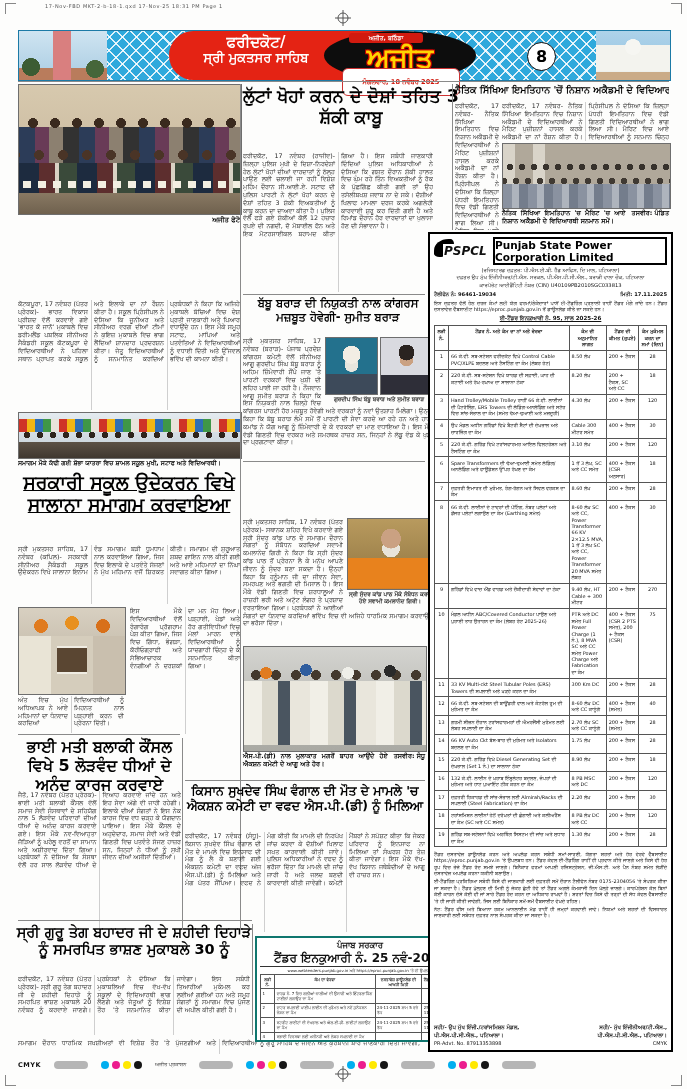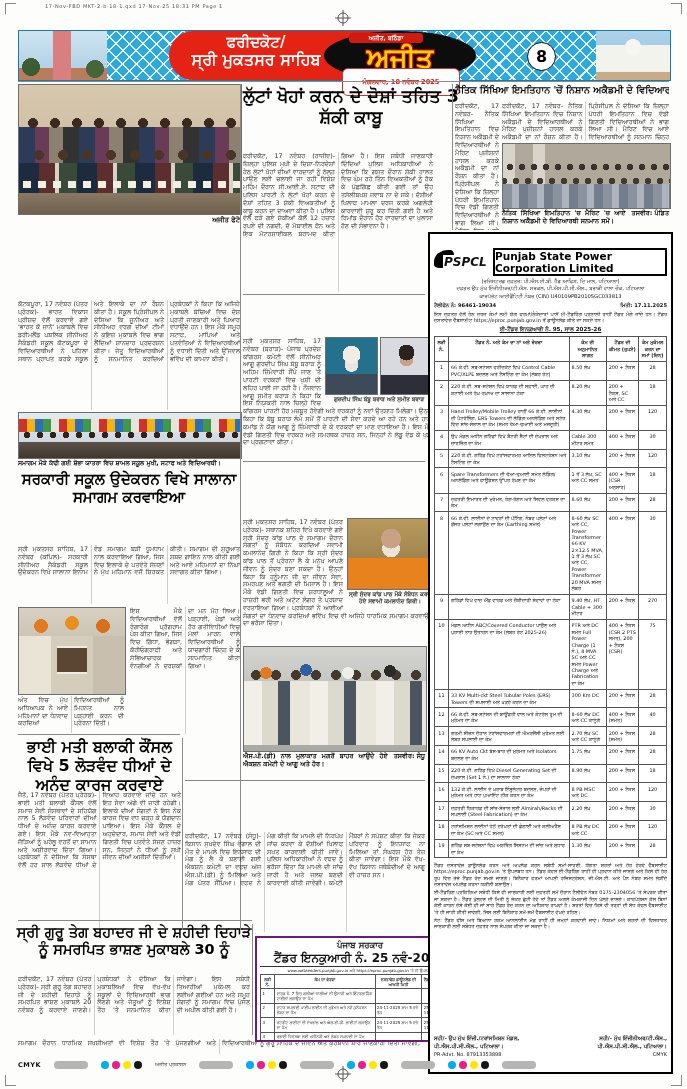--- a/index.html
+++ b/index.html
@@ -20,21 +20,21 @@
   .mast{background:#2fa9dc;border:1px solid #1c7aa6;
     background-image:
       repeating-linear-gradient(45deg, transparent 0 8px, rgba(255,255,255,.85) 8px 9.5px),
       repeating-linear-gradient(-45deg, transparent 0 8px, rgba(255,255,255,.85) 8px 9.5px); text-decoration: underline;}
   .mast-img{position:absolute;top:0;height:100%;border:0;}
   .mast-red{position:absolute;left:150px;top:0;width:230px;height:100%;background:#e42314;
             border-radius:26px 0 0 26px;}
   .mast-region{position:absolute;left:162px;top:3px;width:150px;color:#fff;font-weight:bold;
                text-align:center;line-height:1.15;}
   .mast-region .l1{font-size:15px;display:block;}
-  .mast-region .l2{font-size:16px;display:block;}
+  .mast-region .l2{font-size:13px;display:block;}
   .mast-oval{position:absolute;left:305px;top:0;width:152px;height:100%;background:#0d0d0d;
              border-radius:50%;}
   .mast-edition{position:absolute;left:330px;top:2px;width:74px;background:#d11a0f;color:#fff;
                 font-size:6px;font-weight:bold;text-align:center;border-radius:3px;padding:1px 0;}
   .mast-title{position:absolute;left:318px;top:11px;width:126px;text-align:center;
               font-size:27px;font-weight:bold;color:#ffd400;
               text-shadow:1px 1px 0 #c00,-1px -1px 0 #c00,1px -1px 0 #c00,-1px 1px 0 #c00;}
   .mast-date{position:absolute;left:323px;top:37px;width:116px;background:#fff;color:#d01409;
              font-size:6.6px;font-weight:bold;text-align:center;border-radius:6px;padding:9px 0;
              border:1px solid #c33;}
@@ -122,21 +122,21 @@
      radial-gradient(circle 8px at 50% 16px, #f6f6f2 98%, transparent),
      linear-gradient(#f3f3ee 0 100%),
      linear-gradient(#caab88 0 100%),
      linear-gradient(#aed3ea, #8dbede);
     background-size:100% 100%,100% 55%,100% 8px,100% 100%;
     background-position:0 0,0 62%,0 100%,0 0;background-repeat:no-repeat;}
   
   .float-right-box{float:right;margin:0 0 2px 4px;}
   .mini-cap{font-size:5.6px;font-weight:bold;text-align:center;line-height:1.25;margin-top:1px;}
   
-  .ad{border:2px solid #000;padding:14px 4px;display:flex;flex-direction:column;background:#fff;}
+  .ad{border:2px solid #000;padding:3px 4px;display:flex;flex-direction:column;background:#fff;}
   .ad-logohead{display:flex;align-items:stretch;gap:3px;margin-bottom:2px;}
   .ad-logo{width:56px;position:relative;display:flex;align-items:center;}
   .ad-logo .swoosh{position:absolute;left:0;top:2px;width:20px;height:18px;background:#000;
       border-radius:80% 20% 70% 30%/70% 30% 80% 20%;}
   .ad-logo .logotxt{position:relative;font-size:12px;font-weight:bold;font-style:italic;
       margin-left:9px;background:#fff;padding:0 1px;}
   .ad-titlebar{flex:1;border:2px solid #000;display:flex;align-items:center;justify-content:center;
       font-size:10.5px;font-weight:bold;color:#000;background:#fff;}
   .ad-addr{font-size:5.2px;text-align:center;line-height:1.4;}
   .ad-telrow{display:flex;justify-content:space-between;font-size:5.2px;font-weight:bold;margin:2px 0;}
@@ -145,21 +145,21 @@
   .ad-table{width:100%;border-collapse:collapse;margin:1px 0 2px 0;}
   .ad-table th,.ad-table td{border:1px solid #555;padding:2.5px 2px;font-size:4.9px;line-height:1.3;
       vertical-align:top;}
   .ad-table th{text-align:center;font-weight:bold;background:#fff;}
   .ad-table td.c{text-align:center;}
   .terms-p{font-size:4.9px;text-align:justify;line-height:1.32;margin:1.5px 0;}
   .ad-sign{margin-top:auto;display:flex;justify-content:space-between;font-size:5.4px;font-weight:bold;
       line-height:1.45;}
   .ad-sign .pr{font-weight:normal;font-size:5px;}
   
-  .pb{border:2px solid #701a75;background:#fff;padding:2px 3px;}
+  .pb{border:2px solid #0f766e;background:#fff;padding:2px 3px;}
   .pb-title{font-size:8.5px;font-weight:bold;text-align:center;}
   .pb-sub{font-size:12px;font-weight:bold;text-align:center;border-bottom:1px solid #333;padding-bottom:1px;}
   .pb-url{font-size:3.9px;text-align:center;color:#222;margin:1px 0;}
   .pb-table{width:100%;border-collapse:collapse;}
   .pb-table th,.pb-table td{border:1px solid #555;padding:1.5px;font-size:4px;line-height:1.3;vertical-align:top;}
   .pb-foot{font-size:4.2px;margin-top:1px;}
   .pb-foot2{display:flex;justify-content:space-between;font-size:4.2px;font-weight:bold;}
   
   .strip{display:flex;align-items:center;gap:13px;}
   .strip .lbl{font-size:6.5px;font-weight:bold;letter-spacing:.5px;}
@@ -209,41 +209,42 @@
 
   <div class="abs ph ph-group" style="left:18px;top:84px;width:222px;height:129px;"></div>
   <div class="abs caption" style="left:18px;top:216px;width:222px;height:29px;">
     <span class="credit">ਅਜੀਤ ਫੋਟੋ</span>
   </div>
   <div class="abs body-txt cols3" style="left:18px;top:300px;width:222px;height:110px;overflow:hidden;">ਕੋਟਕਪੂਰਾ, 17 ਨਵੰਬਰ (ਪੱਤਰ ਪ੍ਰੇਰਕ)- ਭਾਰਤ ਵਿਕਾਸ ਪ੍ਰੀਸ਼ਦ ਵੱਲੋਂ ਕਰਵਾਏ ਗਏ 'ਭਾਰਤ ਕੋ ਜਾਨੋ' ਮੁਕਾਬਲੇ ਵਿਚ ਡਰੀਮਲੈਂਡ ਪਬਲਿਕ ਸੀਨੀਅਰ ਸੈਕੰਡਰੀ ਸਕੂਲ ਕੋਟਕਪੂਰਾ ਦੇ ਵਿਦਿਆਰਥੀਆਂ ਨੇ ਪਹਿਲਾ ਸਥਾਨ ਪ੍ਰਾਪਤ ਕਰਕੇ ਸਕੂਲ ਅਤੇ ਇਲਾਕੇ ਦਾ ਨਾਂ ਰੌਸ਼ਨ ਕੀਤਾ ਹੈ। ਸਕੂਲ ਪ੍ਰਿੰਸੀਪਲ ਨੇ ਦੱਸਿਆ ਕਿ ਜੂਨੀਅਰ ਅਤੇ ਸੀਨੀਅਰ ਵਰਗ ਦੀਆਂ ਟੀਮਾਂ ਨੇ ਕੁਇਜ਼ ਮੁਕਾਬਲੇ ਵਿਚ ਭਾਗ ਲੈਂਦਿਆਂ ਸ਼ਾਨਦਾਰ ਪ੍ਰਦਰਸ਼ਨ ਕੀਤਾ। ਜੇਤੂ ਵਿਦਿਆਰਥੀਆਂ ਨੂੰ ਸਨਮਾਨਿਤ ਕਰਦਿਆਂ ਪ੍ਰਬੰਧਕਾਂ ਨੇ ਕਿਹਾ ਕਿ ਅਜਿਹੇ ਮੁਕਾਬਲੇ ਬੱਚਿਆਂ ਵਿਚ ਦੇਸ਼ ਪ੍ਰਤੀ ਜਾਣਕਾਰੀ ਅਤੇ ਪਿਆਰ ਵਧਾਉਂਦੇ ਹਨ। ਇਸ ਮੌਕੇ ਸਮੂਹ ਸਟਾਫ, ਮਾਪਿਆਂ ਅਤੇ ਪਤਵੰਤਿਆਂ ਨੇ ਵਿਦਿਆਰਥੀਆਂ ਨੂੰ ਵਧਾਈ ਦਿੱਤੀ ਅਤੇ ਉੱਜਵਲ ਭਵਿੱਖ ਦੀ ਕਾਮਨਾ ਕੀਤੀ।</div>
 
   <div class="abs ph ph-procession" style="left:18px;top:412px;width:222px;height:45px;"></div>
   <div class="abs caption" style="left:18px;top:459px;width:222px;height:10px;font-size:6.2px;white-space:nowrap;overflow:hidden;">ਸਮਾਗਮ ਮੌਕੇ ਕੱਢੀ ਗਈ ਸ਼ੋਭਾ ਯਾਤਰਾ ਵਿਚ ਸ਼ਾਮਲ ਸਕੂਲ ਮੁਖੀ, ਸਟਾਫ ਅਤੇ ਵਿਦਿਆਰਥੀ।</div>
 
-  <div class="abs hl" style="left:18px;top:471px;width:222px;font-size:15px;">ਸਰਕਾਰੀ ਸਕੂਲ ਉਦੇਕਰਨ ਵਿਖੇ ਸਾਲਾਨਾ ਸਮਾਗਮ ਕਰਵਾਇਆ</div>
+  <div class="abs hl" style="left:18px;top:471px;width:222px;font-size:19px;text-decoration:underline;">ਸਰਕਾਰੀ ਸਕੂਲ ਉਦੇਕਰਨ ਵਿਖੇ ਸਾਲਾਨਾ ਸਮਾਗਮ ਕਰਵਾਇਆ</div>
   <div class="abs body-txt cols3" style="left:18px;top:545px;width:222px;height:59px;overflow:hidden;">ਸ੍ਰੀ ਮੁਕਤਸਰ ਸਾਹਿਬ, 17 ਨਵੰਬਰ (ਕਪਿਲ)- ਸਰਕਾਰੀ ਸੀਨੀਅਰ ਸੈਕੰਡਰੀ ਸਕੂਲ ਉਦੇਕਰਨ ਵਿਖੇ ਸਾਲਾਨਾ ਇਨਾਮ ਵੰਡ ਸਮਾਗਮ ਬੜੀ ਧੂਮਧਾਮ ਨਾਲ ਕਰਵਾਇਆ ਗਿਆ, ਜਿਸ ਵਿਚ ਇਲਾਕੇ ਦੇ ਪਤਵੰਤੇ ਸੱਜਣਾਂ ਨੇ ਮੁੱਖ ਮਹਿਮਾਨ ਵਜੋਂ ਸ਼ਿਰਕਤ ਕੀਤੀ। ਸਮਾਗਮ ਦੀ ਸ਼ੁਰੂਆਤ ਸ਼ਬਦ ਗਾਇਨ ਨਾਲ ਕੀਤੀ ਗਈ ਅਤੇ ਆਏ ਮਹਿਮਾਨਾਂ ਦਾ ਨਿੱਘਾ ਸਵਾਗਤ ਕੀਤਾ ਗਿਆ।</div>
   <div class="abs ph ph-framed" style="left:18px;top:607px;width:106px;height:86px;"></div>
   <div class="abs body-txt cols2" style="left:130px;top:607px;width:110px;height:127px;overflow:hidden;">ਇਸ ਮੌਕੇ ਵਿਦਿਆਰਥੀਆਂ ਵੱਲੋਂ ਰੰਗਾਰੰਗ ਪ੍ਰੋਗਰਾਮ ਪੇਸ਼ ਕੀਤਾ ਗਿਆ, ਜਿਸ ਵਿਚ ਗਿੱਧਾ, ਭੰਗੜਾ, ਕੋਰੀਓਗ੍ਰਾਫੀ ਅਤੇ ਸੱਭਿਆਚਾਰਕ ਵੰਨਗੀਆਂ ਨੇ ਦਰਸ਼ਕਾਂ ਦਾ ਮਨ ਮੋਹ ਲਿਆ। ਪੜ੍ਹਾਈ, ਖੇਡਾਂ ਅਤੇ ਹੋਰ ਗਤੀਵਿਧੀਆਂ ਵਿਚ ਮੱਲਾਂ ਮਾਰਨ ਵਾਲੇ ਵਿਦਿਆਰਥੀਆਂ ਨੂੰ ਯਾਦਗਾਰੀ ਚਿੰਨ੍ਹ ਦੇ ਕੇ ਸਨਮਾਨਿਤ ਕੀਤਾ ਗਿਆ।</div>
   <div class="abs body-txt cols2" style="left:18px;top:696px;width:106px;height:37px;overflow:hidden;">ਅੰਤ ਵਿਚ ਮੁੱਖ ਅਧਿਆਪਕ ਨੇ ਆਏ ਮਹਿਮਾਨਾਂ ਦਾ ਧੰਨਵਾਦ ਕਰਦਿਆਂ ਵਿਦਿਆਰਥੀਆਂ ਨੂੰ ਮਿਹਨਤ ਨਾਲ ਪੜ੍ਹਾਈ ਕਰਨ ਦੀ ਪ੍ਰੇਰਨਾ ਦਿੱਤੀ।</div>
 
   <div class="abs sep-h" style="left:18px;top:734px;width:162px;"></div>
   <div class="abs hl" style="left:18px;top:738px;width:163px;font-size:16px;">ਭਾਈ ਮਤੀ ਬਲਾਕੀ ਕੌਂਸਲ ਵਿਖੇ 5 ਲੋੜਵੰਦ ਧੀਆਂ ਦੇ ਅਨੰਦ ਕਾਰਜ ਕਰਵਾਏ</div>
   <div class="abs body-txt cols2" style="left:18px;top:791px;width:163px;height:138px;overflow:hidden;">ਜੈਤੋ, 17 ਨਵੰਬਰ (ਪੱਤਰ ਪ੍ਰੇਰਕ)- ਭਾਈ ਮਤੀ ਬਲਾਕੀ ਕੌਂਸਲ ਵੱਲੋਂ ਸਮਾਜ ਸੇਵੀ ਸੰਸਥਾਵਾਂ ਦੇ ਸਹਿਯੋਗ ਨਾਲ 5 ਲੋੜਵੰਦ ਪਰਿਵਾਰਾਂ ਦੀਆਂ ਧੀਆਂ ਦੇ ਅਨੰਦ ਕਾਰਜ ਕਰਵਾਏ ਗਏ। ਇਸ ਮੌਕੇ ਨਵ-ਵਿਆਹੁਤਾ ਜੋੜਿਆਂ ਨੂੰ ਘਰੇਲੂ ਵਰਤੋਂ ਦਾ ਸਾਮਾਨ ਅਤੇ ਅਸ਼ੀਰਵਾਦ ਦਿੱਤਾ ਗਿਆ। ਪ੍ਰਬੰਧਕਾਂ ਨੇ ਦੱਸਿਆ ਕਿ ਸੰਸਥਾ ਵੱਲੋਂ ਹਰ ਸਾਲ ਲੋੜਵੰਦ ਧੀਆਂ ਦੇ ਵਿਆਹ ਕਰਵਾਏ ਜਾਂਦੇ ਹਨ ਅਤੇ ਇਹ ਸੇਵਾ ਅੱਗੇ ਵੀ ਜਾਰੀ ਰਹੇਗੀ। ਇਲਾਕੇ ਦੀਆਂ ਸੰਗਤਾਂ ਨੇ ਇਸ ਨੇਕ ਕਾਰਜ ਵਿਚ ਵਧ ਚੜ੍ਹ ਕੇ ਯੋਗਦਾਨ ਪਾਇਆ। ਇਸ ਮੌਕੇ ਕੌਂਸਲ ਦੇ ਅਹੁਦੇਦਾਰ, ਸਮਾਜ ਸੇਵੀ ਅਤੇ ਵੱਡੀ ਗਿਣਤੀ ਵਿਚ ਪਤਵੰਤੇ ਸੱਜਣ ਹਾਜ਼ਰ ਸਨ, ਜਿਨ੍ਹਾਂ ਨੇ ਧੀਆਂ ਨੂੰ ਸੁਖੀ ਜੀਵਨ ਦੀਆਂ ਅਸੀਸਾਂ ਦਿੱਤੀਆਂ।</div>
 
   <div class="abs sep-h" style="left:18px;top:920px;width:234px;"></div>
   <div class="abs hl" style="left:14px;top:924px;width:240px;font-size:14.5px;">ਸ੍ਰੀ ਗੁਰੂ ਤੇਗ ਬਹਾਦਰ ਜੀ ਦੇ ਸ਼ਹੀਦੀ ਦਿਹਾੜੇ ਨੂੰ ਸਮਰਪਿਤ ਭਾਸ਼ਣ ਮੁਕਾਬਲੇ 30 ਨੂੰ</div>
   <div class="abs body-txt cols3" style="left:18px;top:975px;width:232px;height:60px;overflow:hidden;">ਫਰੀਦਕੋਟ, 17 ਨਵੰਬਰ (ਪੱਤਰ ਪ੍ਰੇਰਕ)- ਸ੍ਰੀ ਗੁਰੂ ਤੇਗ ਬਹਾਦਰ ਜੀ ਦੇ ਸ਼ਹੀਦੀ ਦਿਹਾੜੇ ਨੂੰ ਸਮਰਪਿਤ ਭਾਸ਼ਣ ਮੁਕਾਬਲੇ 20 ਨਵੰਬਰ ਨੂੰ ਕਰਵਾਏ ਜਾਣਗੇ। ਪ੍ਰਬੰਧਕਾਂ ਨੇ ਦੱਸਿਆ ਕਿ ਮੁਕਾਬਲਿਆਂ ਵਿਚ ਵੱਖ-ਵੱਖ ਸਕੂਲਾਂ ਦੇ ਵਿਦਿਆਰਥੀ ਭਾਗ ਲੈਣਗੇ ਅਤੇ ਜੇਤੂਆਂ ਨੂੰ ਵਿਸ਼ੇਸ਼ ਤੌਰ 'ਤੇ ਸਨਮਾਨਿਤ ਕੀਤਾ ਜਾਵੇਗਾ। ਇਸ ਸਬੰਧੀ ਤਿਆਰੀਆਂ ਮੁਕੰਮਲ ਕਰ ਲਈਆਂ ਗਈਆਂ ਹਨ ਅਤੇ ਸਮੂਹ ਸੰਗਤਾਂ ਨੂੰ ਸਮਾਗਮ ਵਿਚ ਪੁੱਜਣ ਦੀ ਅਪੀਲ ਕੀਤੀ ਗਈ ਹੈ।</div>
   <div class="abs body-txt cols2" style="left:18px;top:1039px;width:402px;height:15px;overflow:hidden;">ਸਮਾਗਮ ਦੌਰਾਨ ਧਾਰਮਿਕ ਸਖਸ਼ੀਅਤਾਂ ਵੀ ਵਿਸ਼ੇਸ਼ ਤੌਰ 'ਤੇ ਪੁੱਜਣਗੀਆਂ ਅਤੇ ਵਿਦਿਆਰਥੀਆਂ ਨੂੰ ਗੁਰੂ ਸਾਹਿਬ ਦੇ ਜੀਵਨ ਅਤੇ ਕੁਰਬਾਨੀ ਬਾਰੇ ਜਾਣਕਾਰੀ ਦਿੱਤੀ ਜਾਵੇਗੀ, ਸਮੂਹ ਇਲਾਕਾ ਨਿਵਾਸੀਆਂ ਨੂੰ ਸਮਾਗਮ ਵਿਚ ਪਹੁੰਚਣ ਦੀ ਅਪੀਲ ਕੀਤੀ ਗਈ।</div>
 
   <div class="abs sep-v" style="left:240px;top:84px;height:846px;"></div>
 
   <div class="abs hl" style="left:240px;top:86px;width:222px;font-size:17.5px;">ਲੁੱਟਾਂ ਖੋਹਾਂ ਕਰਨ ਦੇ ਦੋਸ਼ਾਂ ਤਹਿਤ 3 ਸ਼ੱਕੀ ਕਾਬੂ</div>
   <div class="abs body-txt cols2" style="left:243px;top:152px;width:190px;height:140px;overflow:hidden;">ਫਰੀਦਕੋਟ, 17 ਨਵੰਬਰ (ਰਾਜੀਵ)- ਜ਼ਿਲ੍ਹਾ ਪੁਲਿਸ ਮੁਖੀ ਦੇ ਦਿਸ਼ਾ-ਨਿਰਦੇਸ਼ਾਂ ਹੇਠ ਲੁੱਟਾਂ ਖੋਹਾਂ ਦੀਆਂ ਵਾਰਦਾਤਾਂ ਨੂੰ ਠੱਲ੍ਹ ਪਾਉਣ ਲਈ ਚਲਾਈ ਜਾ ਰਹੀ ਵਿਸ਼ੇਸ਼ ਮੁਹਿੰਮ ਦੌਰਾਨ ਸੀ.ਆਈ.ਏ. ਸਟਾਫ ਦੀ ਪੁਲਿਸ ਪਾਰਟੀ ਨੇ ਲੁੱਟਾਂ ਖੋਹਾਂ ਕਰਨ ਦੇ ਦੋਸ਼ਾਂ ਤਹਿਤ 3 ਸ਼ੱਕੀ ਵਿਅਕਤੀਆਂ ਨੂੰ ਕਾਬੂ ਕਰਨ ਦਾ ਦਾਅਵਾ ਕੀਤਾ ਹੈ। ਪੁਲਿਸ ਵੱਲੋਂ ਫੜੇ ਗਏ ਸ਼ੱਕੀਆਂ ਕੋਲੋਂ 12 ਹਜ਼ਾਰ ਰੁਪਏ ਦੀ ਨਗਦੀ, ਦੋ ਮੋਬਾਈਲ ਫੋਨ ਅਤੇ ਇਕ ਮੋਟਰਸਾਈਕਲ ਬਰਾਮਦ ਕੀਤਾ ਗਿਆ ਹੈ। ਇਸ ਸਬੰਧੀ ਜਾਣਕਾਰੀ ਦਿੰਦਿਆਂ ਪੁਲਿਸ ਅਧਿਕਾਰੀਆਂ ਨੇ ਦੱਸਿਆ ਕਿ ਗਸ਼ਤ ਦੌਰਾਨ ਸ਼ੱਕੀ ਹਾਲਤ ਵਿਚ ਘੁੰਮ ਰਹੇ ਤਿੰਨ ਵਿਅਕਤੀਆਂ ਨੂੰ ਰੋਕ ਕੇ ਪੁੱਛਗਿੱਛ ਕੀਤੀ ਗਈ ਤਾਂ ਉਹ ਤਸੱਲੀਬਖਸ਼ ਜਵਾਬ ਨਾ ਦੇ ਸਕੇ। ਦੋਸ਼ੀਆਂ ਖਿਲਾਫ ਮਾਮਲਾ ਦਰਜ ਕਰਕੇ ਅਗਲੇਰੀ ਕਾਰਵਾਈ ਸ਼ੁਰੂ ਕਰ ਦਿੱਤੀ ਗਈ ਹੈ ਅਤੇ ਰਿਮਾਂਡ ਦੌਰਾਨ ਹੋਰ ਵਾਰਦਾਤਾਂ ਦਾ ਖੁਲਾਸਾ ਹੋਣ ਦੀ ਸੰਭਾਵਨਾ ਹੈ।</div>
 
   <div class="abs sep-h" style="left:243px;top:294px;width:182px;"></div>
+  <div class="abs hl" style="left:243px;top:297px;width:190px;font-size:11.5px;">ਬੱਬੂ ਬਰਾੜ ਦੀ ਨਿਯੁਕਤੀ ਨਾਲ ਕਾਂਗਰਸ ਮਜ਼ਬੂਤ ਹੋਵੇਗੀ- ਸੁਮੀਤ ਬਰਾੜ</div>
   <div class="abs body-txt" style="left:243px;top:337px;width:190px;height:122px;overflow:hidden;">
     <span class="float-right-box" style="width:108px;">
       <span style="display:flex;gap:2px;">
         <span class="ph ph-portrait-a" style="width:51px;height:56px;display:block;"></span>
         <span class="ph ph-portrait-b" style="width:51px;height:56px;display:block;"></span>
       </span>
       <span class="mini-cap" style="display:block;">ਗੁਰਦੀਪ ਸਿੰਘ ਬੱਬੂ ਬਰਾੜ ਅਤੇ ਸੁਮੀਤ ਬਰਾੜ</span>
     </span>
     <span>ਸ੍ਰੀ ਮੁਕਤਸਰ ਸਾਹਿਬ, 17 ਨਵੰਬਰ (ਬਰਾੜ)- ਪੰਜਾਬ ਪ੍ਰਦੇਸ਼ ਕਾਂਗਰਸ ਕਮੇਟੀ ਵੱਲੋਂ ਸੀਨੀਅਰ ਆਗੂ ਗੁਰਦੀਪ ਸਿੰਘ ਬੱਬੂ ਬਰਾੜ ਨੂੰ ਅਹਿਮ ਜ਼ਿੰਮੇਵਾਰੀ ਸੌਂਪੇ ਜਾਣ 'ਤੇ ਪਾਰਟੀ ਵਰਕਰਾਂ ਵਿਚ ਖੁਸ਼ੀ ਦੀ ਲਹਿਰ ਪਾਈ ਜਾ ਰਹੀ ਹੈ। ਨੌਜਵਾਨ ਆਗੂ ਸੁਮੀਤ ਬਰਾੜ ਨੇ ਕਿਹਾ ਕਿ ਇਸ ਨਿਯੁਕਤੀ ਨਾਲ ਜ਼ਿਲ੍ਹੇ ਵਿਚ ਕਾਂਗਰਸ ਪਾਰਟੀ ਹੋਰ ਮਜ਼ਬੂਤ ਹੋਵੇਗੀ ਅਤੇ ਵਰਕਰਾਂ ਨੂੰ ਨਵਾਂ ਉਤਸ਼ਾਹ ਮਿਲੇਗਾ। ਉਨ੍ਹਾਂ ਕਿਹਾ ਕਿ ਬੱਬੂ ਬਰਾੜ ਲੰਮੇ ਸਮੇਂ ਤੋਂ ਪਾਰਟੀ ਦੀ ਸੇਵਾ ਕਰਦੇ ਆ ਰਹੇ ਹਨ ਅਤੇ ਹਾਈ ਕਮਾਂਡ ਨੇ ਯੋਗ ਆਗੂ ਨੂੰ ਜ਼ਿੰਮੇਵਾਰੀ ਦੇ ਕੇ ਵਰਕਰਾਂ ਦਾ ਮਾਣ ਵਧਾਇਆ ਹੈ। ਇਸ ਮੌਕੇ ਵੱਡੀ ਗਿਣਤੀ ਵਿਚ ਵਰਕਰ ਅਤੇ ਸਮਰਥਕ ਹਾਜ਼ਰ ਸਨ, ਜਿਨ੍ਹਾਂ ਨੇ ਲੱਡੂ ਵੰਡ ਕੇ ਖੁਸ਼ੀ ਦਾ ਪ੍ਰਗਟਾਵਾ ਕੀਤਾ।</span>
   </div>
@@ -258,20 +259,21 @@
   </div>
 
   <div class="abs ph ph-delegation" style="left:243px;top:646px;width:182px;height:104px;"></div>
   <div class="abs caption" style="left:243px;top:752px;width:182px;height:26px;font-size:6.4px;">
     <span class="credit">ਤਸਵੀਰ: ਸੰਧੂ</span>
     <span>ਐਸ.ਪੀ.(ਡੀ) ਨਾਲ ਮੁਲਾਕਾਤ ਮਗਰੋਂ ਬਾਹਰ ਆਉਂਦੇ ਹੋਏ ਐਕਸ਼ਨ ਕਮੇਟੀ ਦੇ ਆਗੂ ਅਤੇ ਹੋਰ।</span>
   </div>
 
   <div class="abs sep-h" style="left:185px;top:780px;width:240px;"></div>
   <div class="abs sep-v" style="left:182px;top:738px;height:192px;"></div>
+  <div class="abs hl" style="left:185px;top:784px;width:240px;font-size:12.5px;">ਕਿਸਾਨ ਸੁਖਦੇਵ ਸਿੰਘ ਵੰਗਾਲ ਦੀ ਮੌਤ ਦੇ ਮਾਮਲੇ 'ਚ ਐਕਸ਼ਨ ਕਮੇਟੀ ਦਾ ਵਫਦ ਐਸ.ਪੀ.(ਡੀ) ਨੂੰ ਮਿਲਿਆ</div>
   <div class="abs body-txt cols3" style="left:185px;top:832px;width:240px;height:100px;overflow:hidden;">ਫਰੀਦਕੋਟ, 17 ਨਵੰਬਰ (ਸੰਧੂ)- ਕਿਸਾਨ ਸੁਖਦੇਵ ਸਿੰਘ ਵੰਗਾਲ ਦੀ ਮੌਤ ਦੇ ਮਾਮਲੇ ਵਿਚ ਇਨਸਾਫ ਦੀ ਮੰਗ ਨੂੰ ਲੈ ਕੇ ਬਣਾਈ ਗਈ ਐਕਸ਼ਨ ਕਮੇਟੀ ਦਾ ਵਫਦ ਅੱਜ ਐਸ.ਪੀ.(ਡੀ) ਨੂੰ ਮਿਲਿਆ ਅਤੇ ਮੰਗ ਪੱਤਰ ਸੌਂਪਿਆ। ਵਫਦ ਨੇ ਮੰਗ ਕੀਤੀ ਕਿ ਮਾਮਲੇ ਦੀ ਨਿਰਪੱਖ ਜਾਂਚ ਕਰਵਾ ਕੇ ਦੋਸ਼ੀਆਂ ਖਿਲਾਫ ਸਖਤ ਕਾਰਵਾਈ ਕੀਤੀ ਜਾਵੇ। ਪੁਲਿਸ ਅਧਿਕਾਰੀਆਂ ਨੇ ਵਫਦ ਨੂੰ ਭਰੋਸਾ ਦਿੱਤਾ ਕਿ ਮਾਮਲੇ ਦੀ ਜਾਂਚ ਜਾਰੀ ਹੈ ਅਤੇ ਜਲਦ ਬਣਦੀ ਕਾਰਵਾਈ ਕੀਤੀ ਜਾਵੇਗੀ। ਕਮੇਟੀ ਮੈਂਬਰਾਂ ਨੇ ਸਪੱਸ਼ਟ ਕੀਤਾ ਕਿ ਜੇਕਰ ਪਰਿਵਾਰ ਨੂੰ ਇਨਸਾਫ ਨਾ ਮਿਲਿਆ ਤਾਂ ਸੰਘਰਸ਼ ਹੋਰ ਤੇਜ਼ ਕੀਤਾ ਜਾਵੇਗਾ। ਇਸ ਮੌਕੇ ਵੱਖ-ਵੱਖ ਕਿਸਾਨ ਜਥੇਬੰਦੀਆਂ ਦੇ ਆਗੂ ਵੀ ਹਾਜ਼ਰ ਸਨ।</div>
 
   <div class="abs sep-v" style="left:252px;top:924px;height:111px;"></div>
   <div class="abs pb" style="left:255px;top:936px;width:200px;height:98px;overflow:hidden;">
     <div class="pb-title">ਪੰਜਾਬ ਸਰਕਾਰ</div>
     <div class="pb-sub">ਟੈਂਡਰ ਇਨਕੁਆਰੀ ਨੰ. 25 ਨਵੰ-2025</div>
     <div class="pb-url">www.webtenders.punjab.gov.in ਅਤੇ https://eproc.punjab.gov.in 'ਤੇ ਵੀ ਉਪਲਬਧ</div>
     <table class="pb-table">
       <thead>
         <tr>

